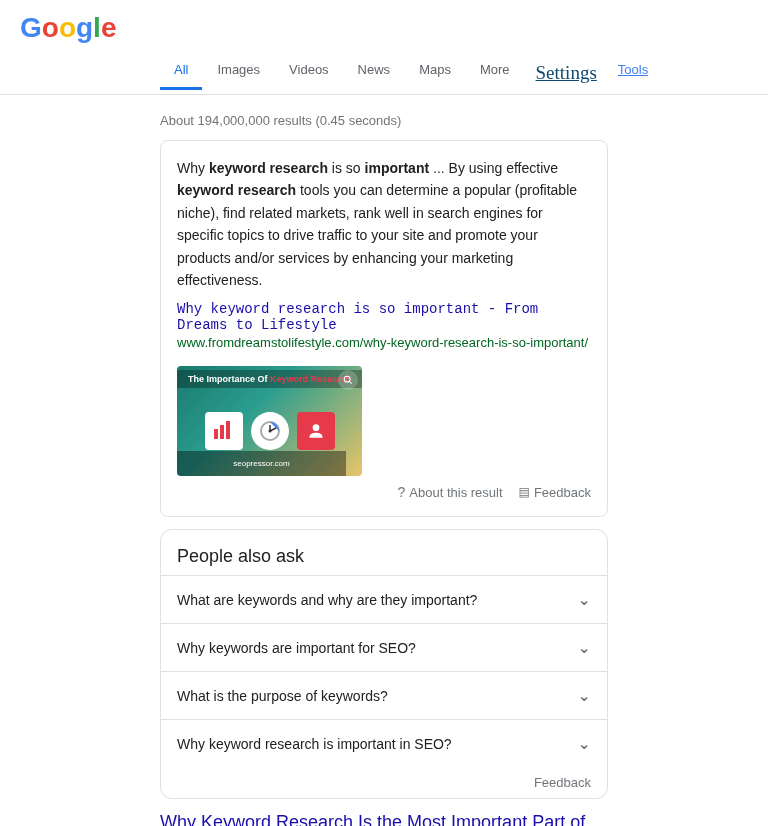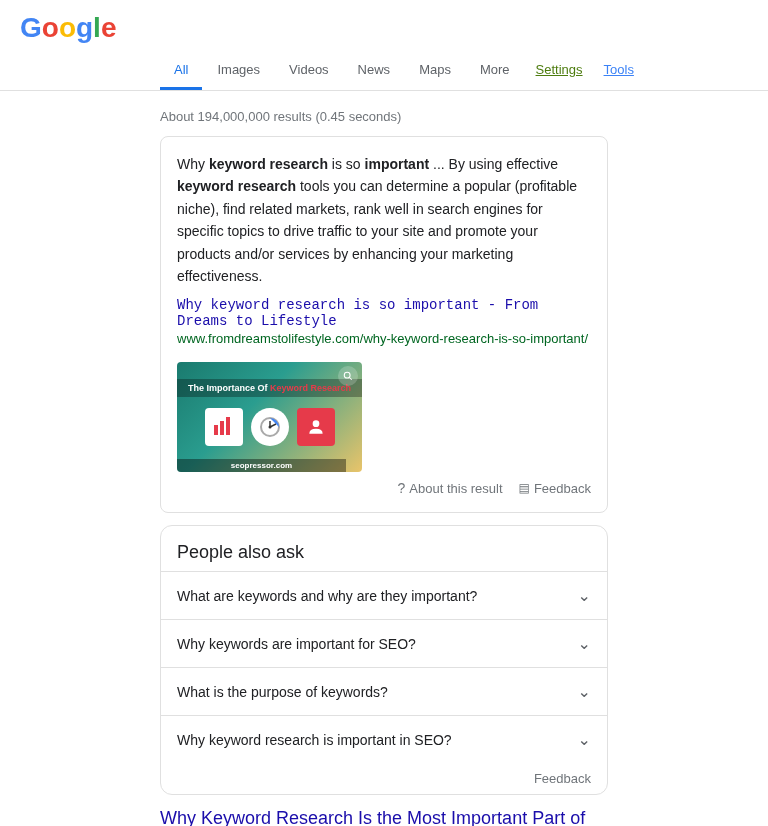--- a/index.html
+++ b/index.html
@@ -13,38 +13,38 @@
     .search-input { border: none; outline: none; flex: 1; font-size: 16px; color: #202124; background: transparent; }
     .search-icons { display: flex; align-items: center; gap: 10px; }
     .mic-icon { color: #4285F4; font-size: 18px; cursor: pointer; }
     .search-icon-btn { color: #4285F4; font-size: 18px; cursor: pointer; }
 
     
     .nav-tabs { display: flex; align-items: flex-start; padding: 8px 160px 0 160px; border-bottom: 1px solid #e0e0e0; gap: 1px; }
     .nav-tab { padding: 10px 14px; font-size: 13px; color: #5f6368; cursor: pointer; text-decoration: none; border-bottom: 3px solid transparent; white-space: nowrap; }
     .nav-tab.active { color: #1a73e8; border-bottom: 3px solid #1a73e8; }
     .nav-spacer { flex: 1; }
-    .nav-settings { padding: 10px 10px; font-size: 13px; color: #4d7c0f; cursor: pointer; }
+    .nav-settings { padding: 10px 10px; font-size: 19px; color: #0c4a6e; cursor: pointer; font-family: Liberation Serif, serif; }
     .nav-tools { padding: 10px 10px; font-size: 13px; color: #3b82f6; cursor: pointer; }
 
     
     .results-area { padding: 8px 160px; }
     .results-stats { font-size: 13px; color: #70757a; padding: 10px 0 12px 0; }
 
     
     .result-card { border: 1px solid #e0e0e0; border-radius: 8px; padding: 16px; margin-bottom: 12px; }
     .result-card-inner { display: flex; gap: 16px; flex-direction: column; }
     .result-text-section { flex: 1; }
     .result-body-text { font-size: 14px; color: #202124; line-height: 1.6; }
     .result-body-text strong { font-weight: bold; }
     .result-image-section { width: 185px; flex-shrink: 0; }
     .result-image { width: 185px; height: 110px; background: linear-gradient(135deg, #1a7a6e 0%, #2a9d8f 40%, #e9c46a 100%); border-radius: 4px; display: flex; flex-direction: column; align-items: center; justify-content: center; position: relative; overflow: hidden; }
-    .result-image-title { color: #fff; font-size: 9px; font-weight: bold; text-align: center; padding: 4px 6px; background: rgba(0,0,0,0.3); position: absolute; top: 17px; left: 0; right: 0; }
+    .result-image-title { color: #fff; font-size: 9px; font-weight: bold; text-align: center; padding: 4px 6px; background: rgba(0,0,0,0.3); position: absolute; top: 4px; left: 0; right: 0; }
     .result-image-search { position: absolute; top: 4px; right: 4px; background: rgba(255,255,255,0.2); border-radius: 50%; width: 20px; height: 20px; display: flex; align-items: center; justify-content: center; }
-    .result-image-footer { position: absolute; bottom: 0; left: 0; right: 16px; background: rgba(0,0,0,0.4); color: #fff; font-size: 8px; text-align: center; padding: 2px; font-weight: bold; }
+    .result-image-footer { position: absolute; bottom: 0; left: 0; right: 16px; background: rgba(0,0,0,0.4); color: #fff; font-size: 8px; text-align: center; padding: 8px; }
     .result-link { margin-top: 10px; font-family: Liberation Mono, monospace; }
     .result-link a { color: #1a0dab; font-size: 14px; text-decoration: none; }
     .result-url { color: #006621; font-size: 13px; margin-top: 2px; }
     .result-actions { display: flex; justify-content: flex-end; align-items: center; gap: 16px; margin-top: 8px; font-size: 13px; color: #70757a; }
     .result-action-item { display: flex; align-items: center; gap: 4px; cursor: pointer; }
 
     
     .paa-box { border: 1px solid #e0e0e0; border-radius: 12px; margin-bottom: 12px; overflow: hidden; }
     .paa-title { font-size: 18px; color: #202124; padding: 16px 16px 8px 16px; }
     .paa-item { border-top: 1px solid #e0e0e0; padding: 14px 16px; display: flex; justify-content: space-between; align-items: center; cursor: pointer; }

